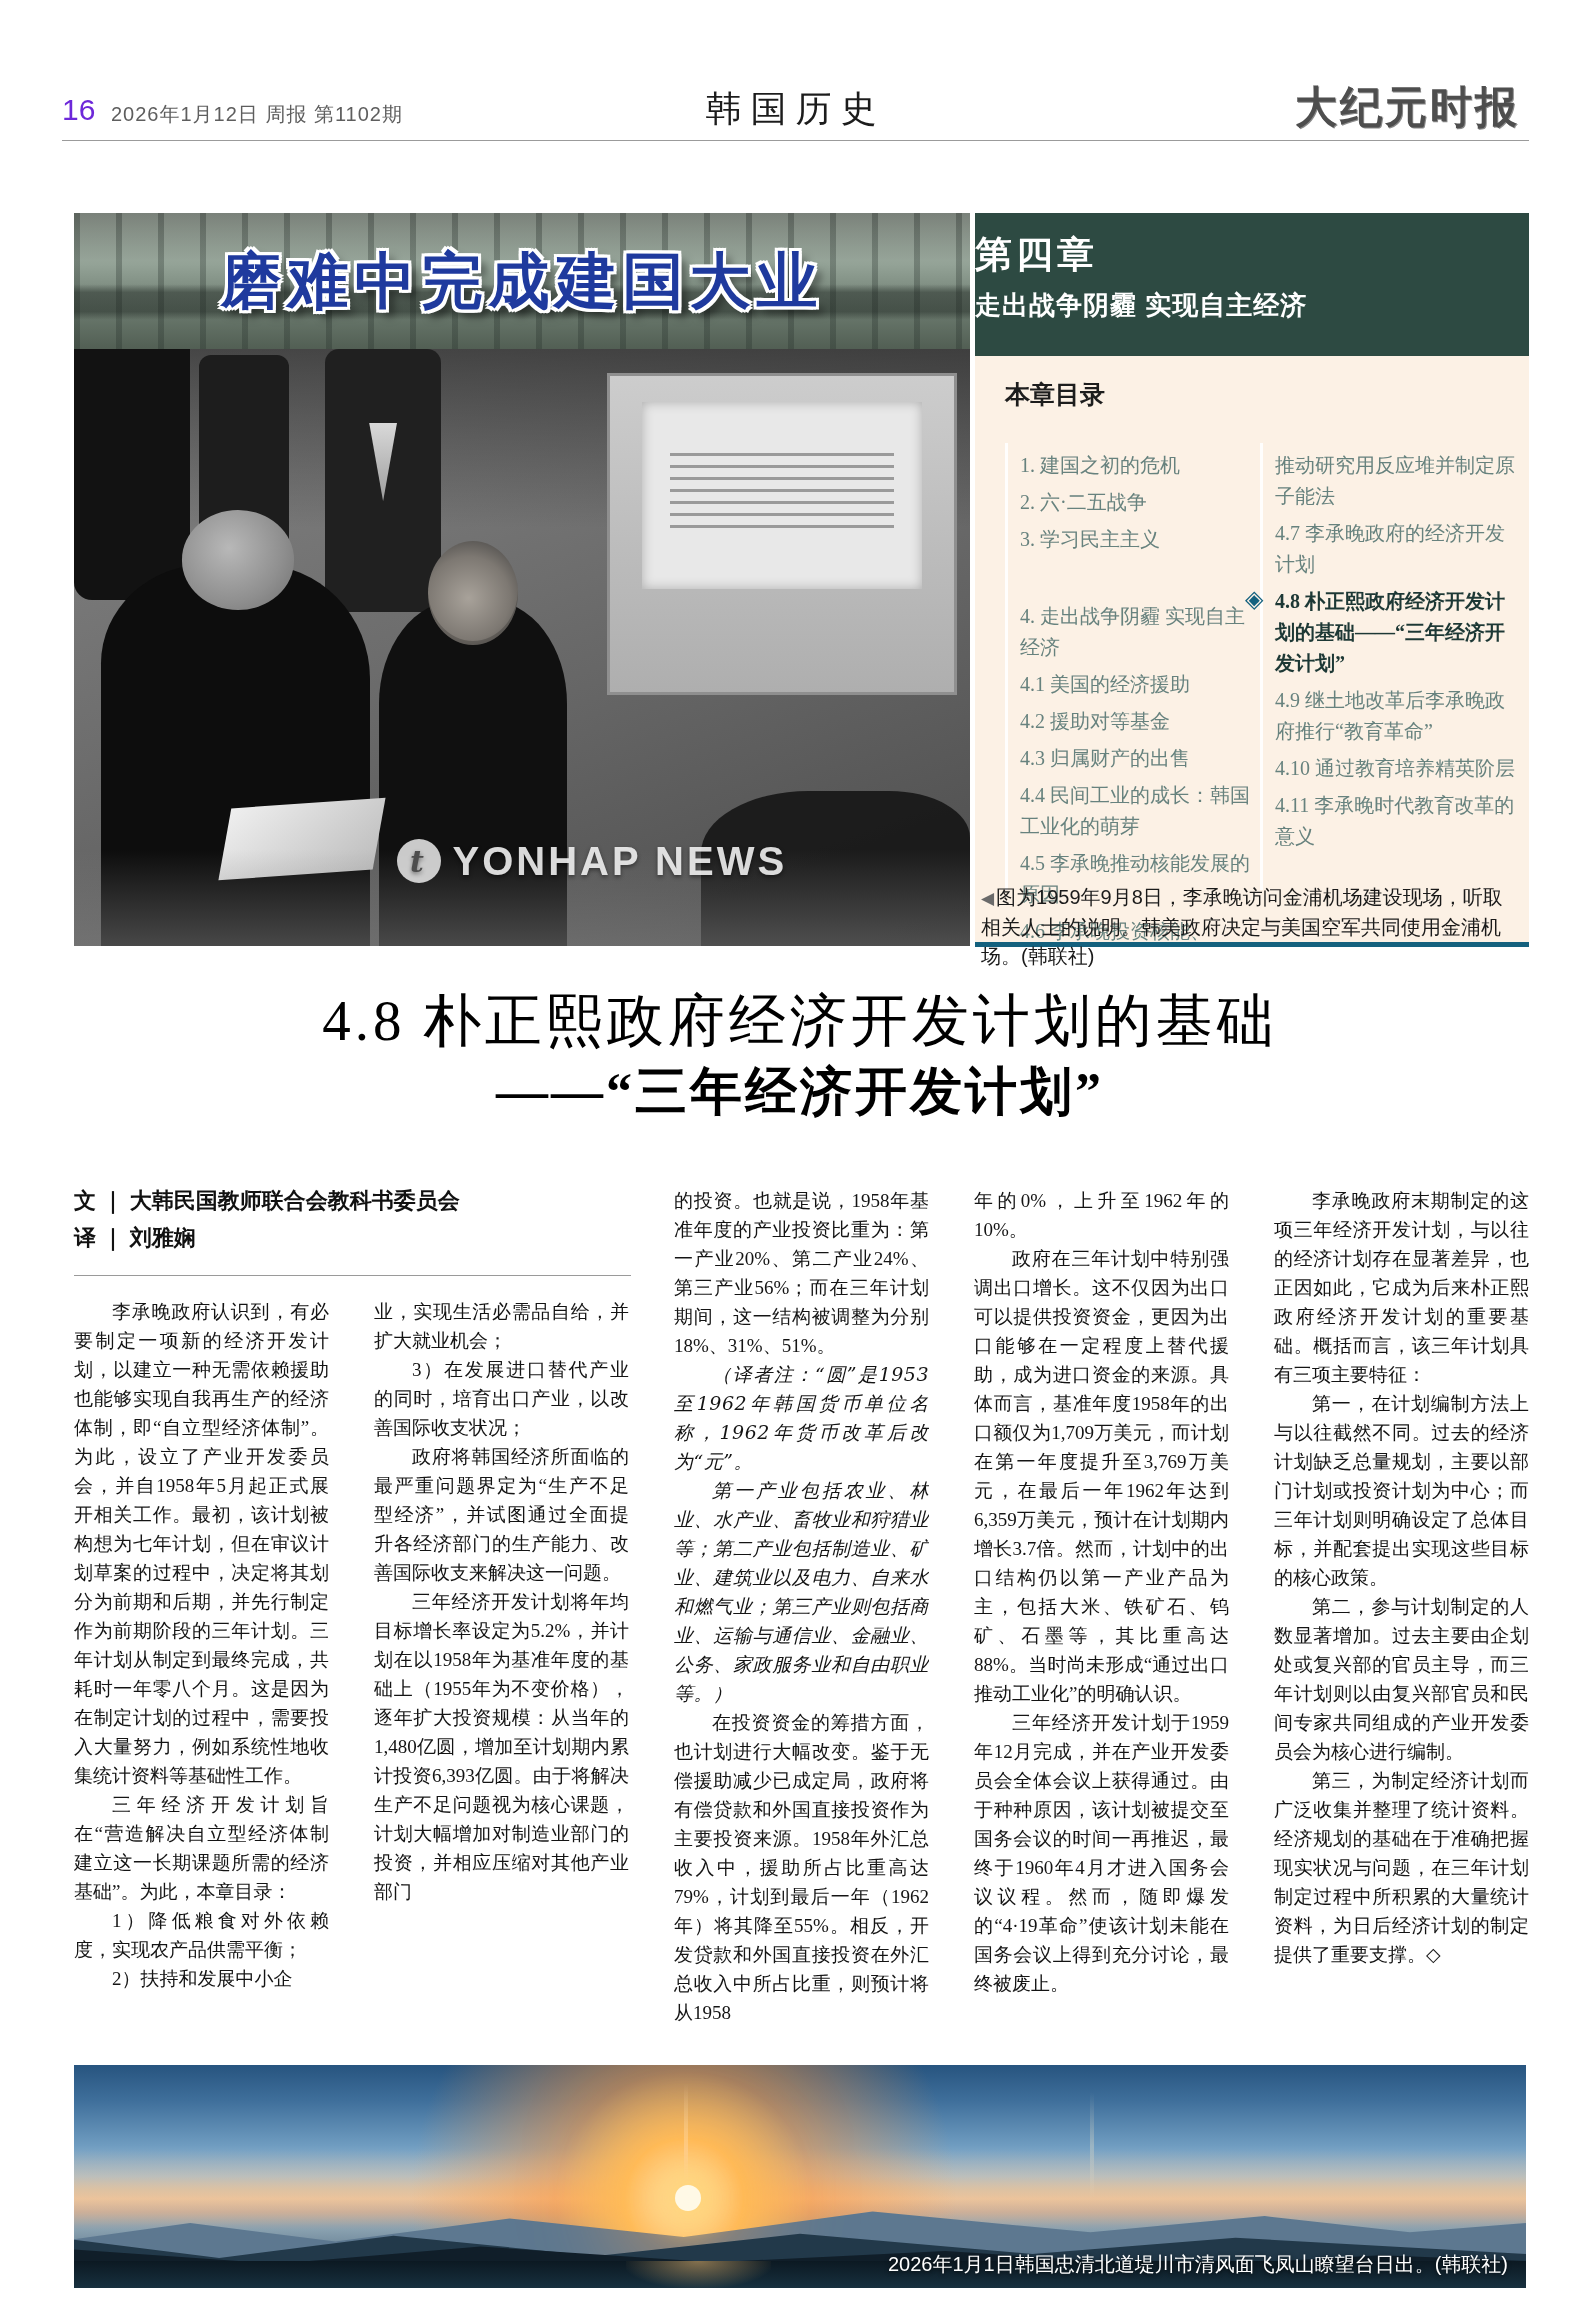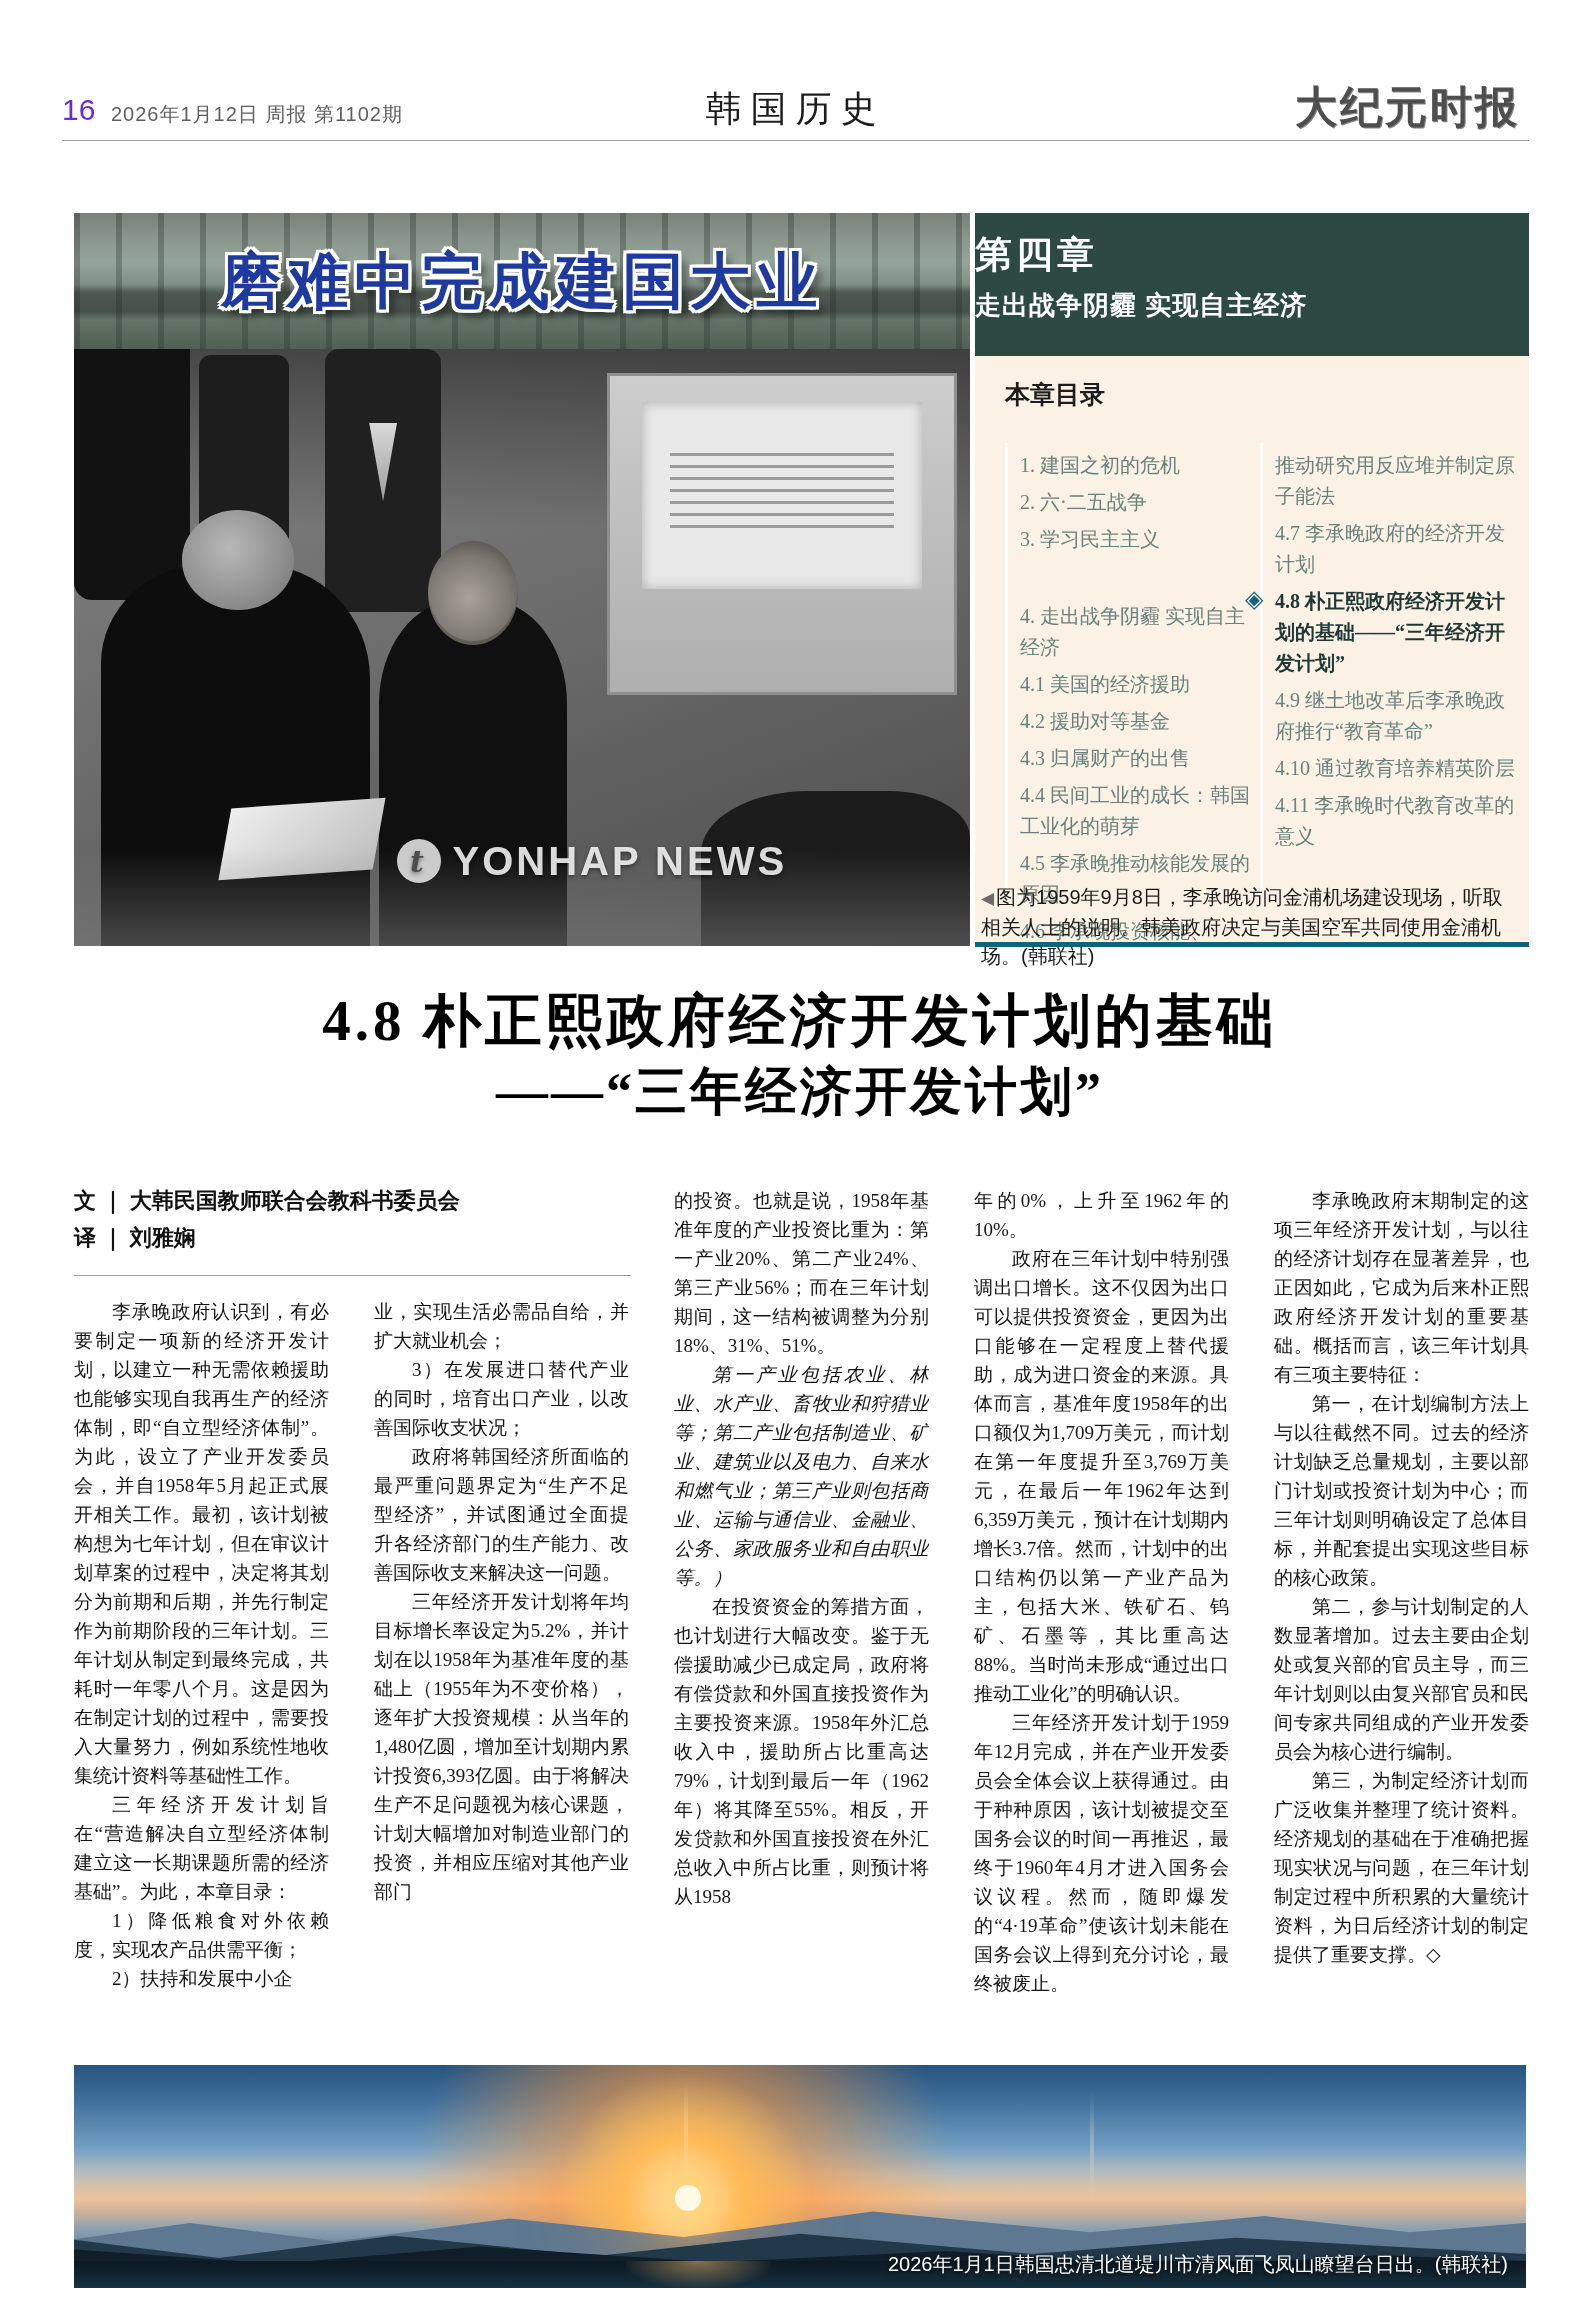--- a/index.html
+++ b/index.html
@@ -88,21 +88,21 @@
   .toc-item { margin-bottom:6px; cursor:pointer; }
   .toc-item.gap-top { margin-top:46px; }
   .toc-item.active { position:relative; font-weight:bold; color:#1d3835; }
   .diamond { position:absolute; left:-30px; top:-2px; font-size:24px; color:#14617e; font-weight:normal; }
   .lead-caption { position:absolute; left:6px; right:8px; top:527px; font-size:20px; line-height:29px;
       color:#1a1a1a; font-family:"Liberation Sans",sans-serif; }
   .cap-marker { color:#6a6a6a; font-size:17px; margin-right:2px; }
 
   
   .art-title1 { position:absolute; left:74px; width:1452px; top:983px; margin:0; text-align:center;
-      font-size:57px; font-weight:bold; color:#000; letter-spacing:4px; }
+      font-size:57px; font-weight:normal; color:#000; letter-spacing:4px; }
   .art-title2 { position:absolute; left:74px; width:1452px; top:1057px; margin:0; text-align:center;
       font-size:52px; font-weight:bold; color:#000; letter-spacing:3px; }
   .byline { position:absolute; left:74px; top:1182px; font-size:22px; font-weight:bold; color:#111;
       font-family:"Liberation Sans",sans-serif; line-height:37px; }
   .byline-rule { position:absolute; left:74px; top:1275px; width:557px; height:1px; background:#9a9a9a; }
 
   .col { position:absolute; width:255px; font-size:19px; line-height:29px; text-align:justify;
          color:#141414; overflow:hidden; }
   .c1 { left:74px;  top:1297px; height:738px; }
   .c2 { left:374px; top:1297px; height:738px; }
@@ -223,20 +223,21 @@
     <p class="indent">2）扶持和发展中小企</p>
   </div>
   <div class="col c2">
     <p>业，实现生活必需品自给，并扩大就业机会；</p>
     <p class="indent">3）在发展进口替代产业的同时，培育出口产业，以改善国际收支状况；</p>
     <p class="indent">政府将韩国经济所面临的最严重问题界定为“生产不足型经济”，并试图通过全面提升各经济部门的生产能力、改善国际收支来解决这一问题。</p>
     <p class="indent">三年经济开发计划将年均目标增长率设定为5.2%，并计划在以1958年为基准年度的基础上（1955年为不变价格），逐年扩大投资规模：从当年的1,480亿圆，增加至计划期内累计投资6,393亿圆。由于将解决生产不足问题视为核心课题，计划大幅增加对制造业部门的投资，并相应压缩对其他产业部门</p>
   </div>
   <div class="col c3">
     <p>的投资。也就是说，1958年基准年度的产业投资比重为：第一产业20%、第二产业24%、第三产业56%；而在三年计划期间，这一结构被调整为分别18%、31%、51%。</p>
+    <p class="indent note">（译者注：“圆”是1953至1962年韩国货币单位名称，1962年货币改革后改为“元”。</p>
     <p class="indent note">第一产业包括农业、林业、水产业、畜牧业和狩猎业等；第二产业包括制造业、矿业、建筑业以及电力、自来水和燃气业；第三产业则包括商业、运输与通信业、金融业、公务、家政服务业和自由职业等。）</p>
     <p class="indent">在投资资金的筹措方面，也计划进行大幅改变。鉴于无偿援助减少已成定局，政府将有偿贷款和外国直接投资作为主要投资来源。1958年外汇总收入中，援助所占比重高达79%，计划到最后一年（1962年）将其降至55%。相反，开发贷款和外国直接投资在外汇总收入中所占比重，则预计将从1958</p>
   </div>
   <div class="col c4">
     <p>年的0%，上升至1962年的10%。</p>
     <p class="indent">政府在三年计划中特别强调出口增长。这不仅因为出口可以提供投资资金，更因为出口能够在一定程度上替代援助，成为进口资金的来源。具体而言，基准年度1958年的出口额仅为1,709万美元，而计划在第一年度提升至3,769万美元，在最后一年1962年达到6,359万美元，预计在计划期内增长3.7倍。然而，计划中的出口结构仍以第一产业产品为主，包括大米、铁矿石、钨矿、石墨等，其比重高达88%。当时尚未形成“通过出口推动工业化”的明确认识。</p>
     <p class="indent">三年经济开发计划于1959年12月完成，并在产业开发委员会全体会议上获得通过。由于种种原因，该计划被提交至国务会议的时间一再推迟，最终于1960年4月才进入国务会议议程。然而，随即爆发的“4·19革命”使该计划未能在国务会议上得到充分讨论，最终被废止。</p>
   </div>
   <div class="col c5">
     <p class="indent">李承晚政府末期制定的这项三年经济开发计划，与以往的经济计划存在显著差异，也正因如此，它成为后来朴正熙政府经济开发计划的重要基础。概括而言，该三年计划具有三项主要特征：</p>

